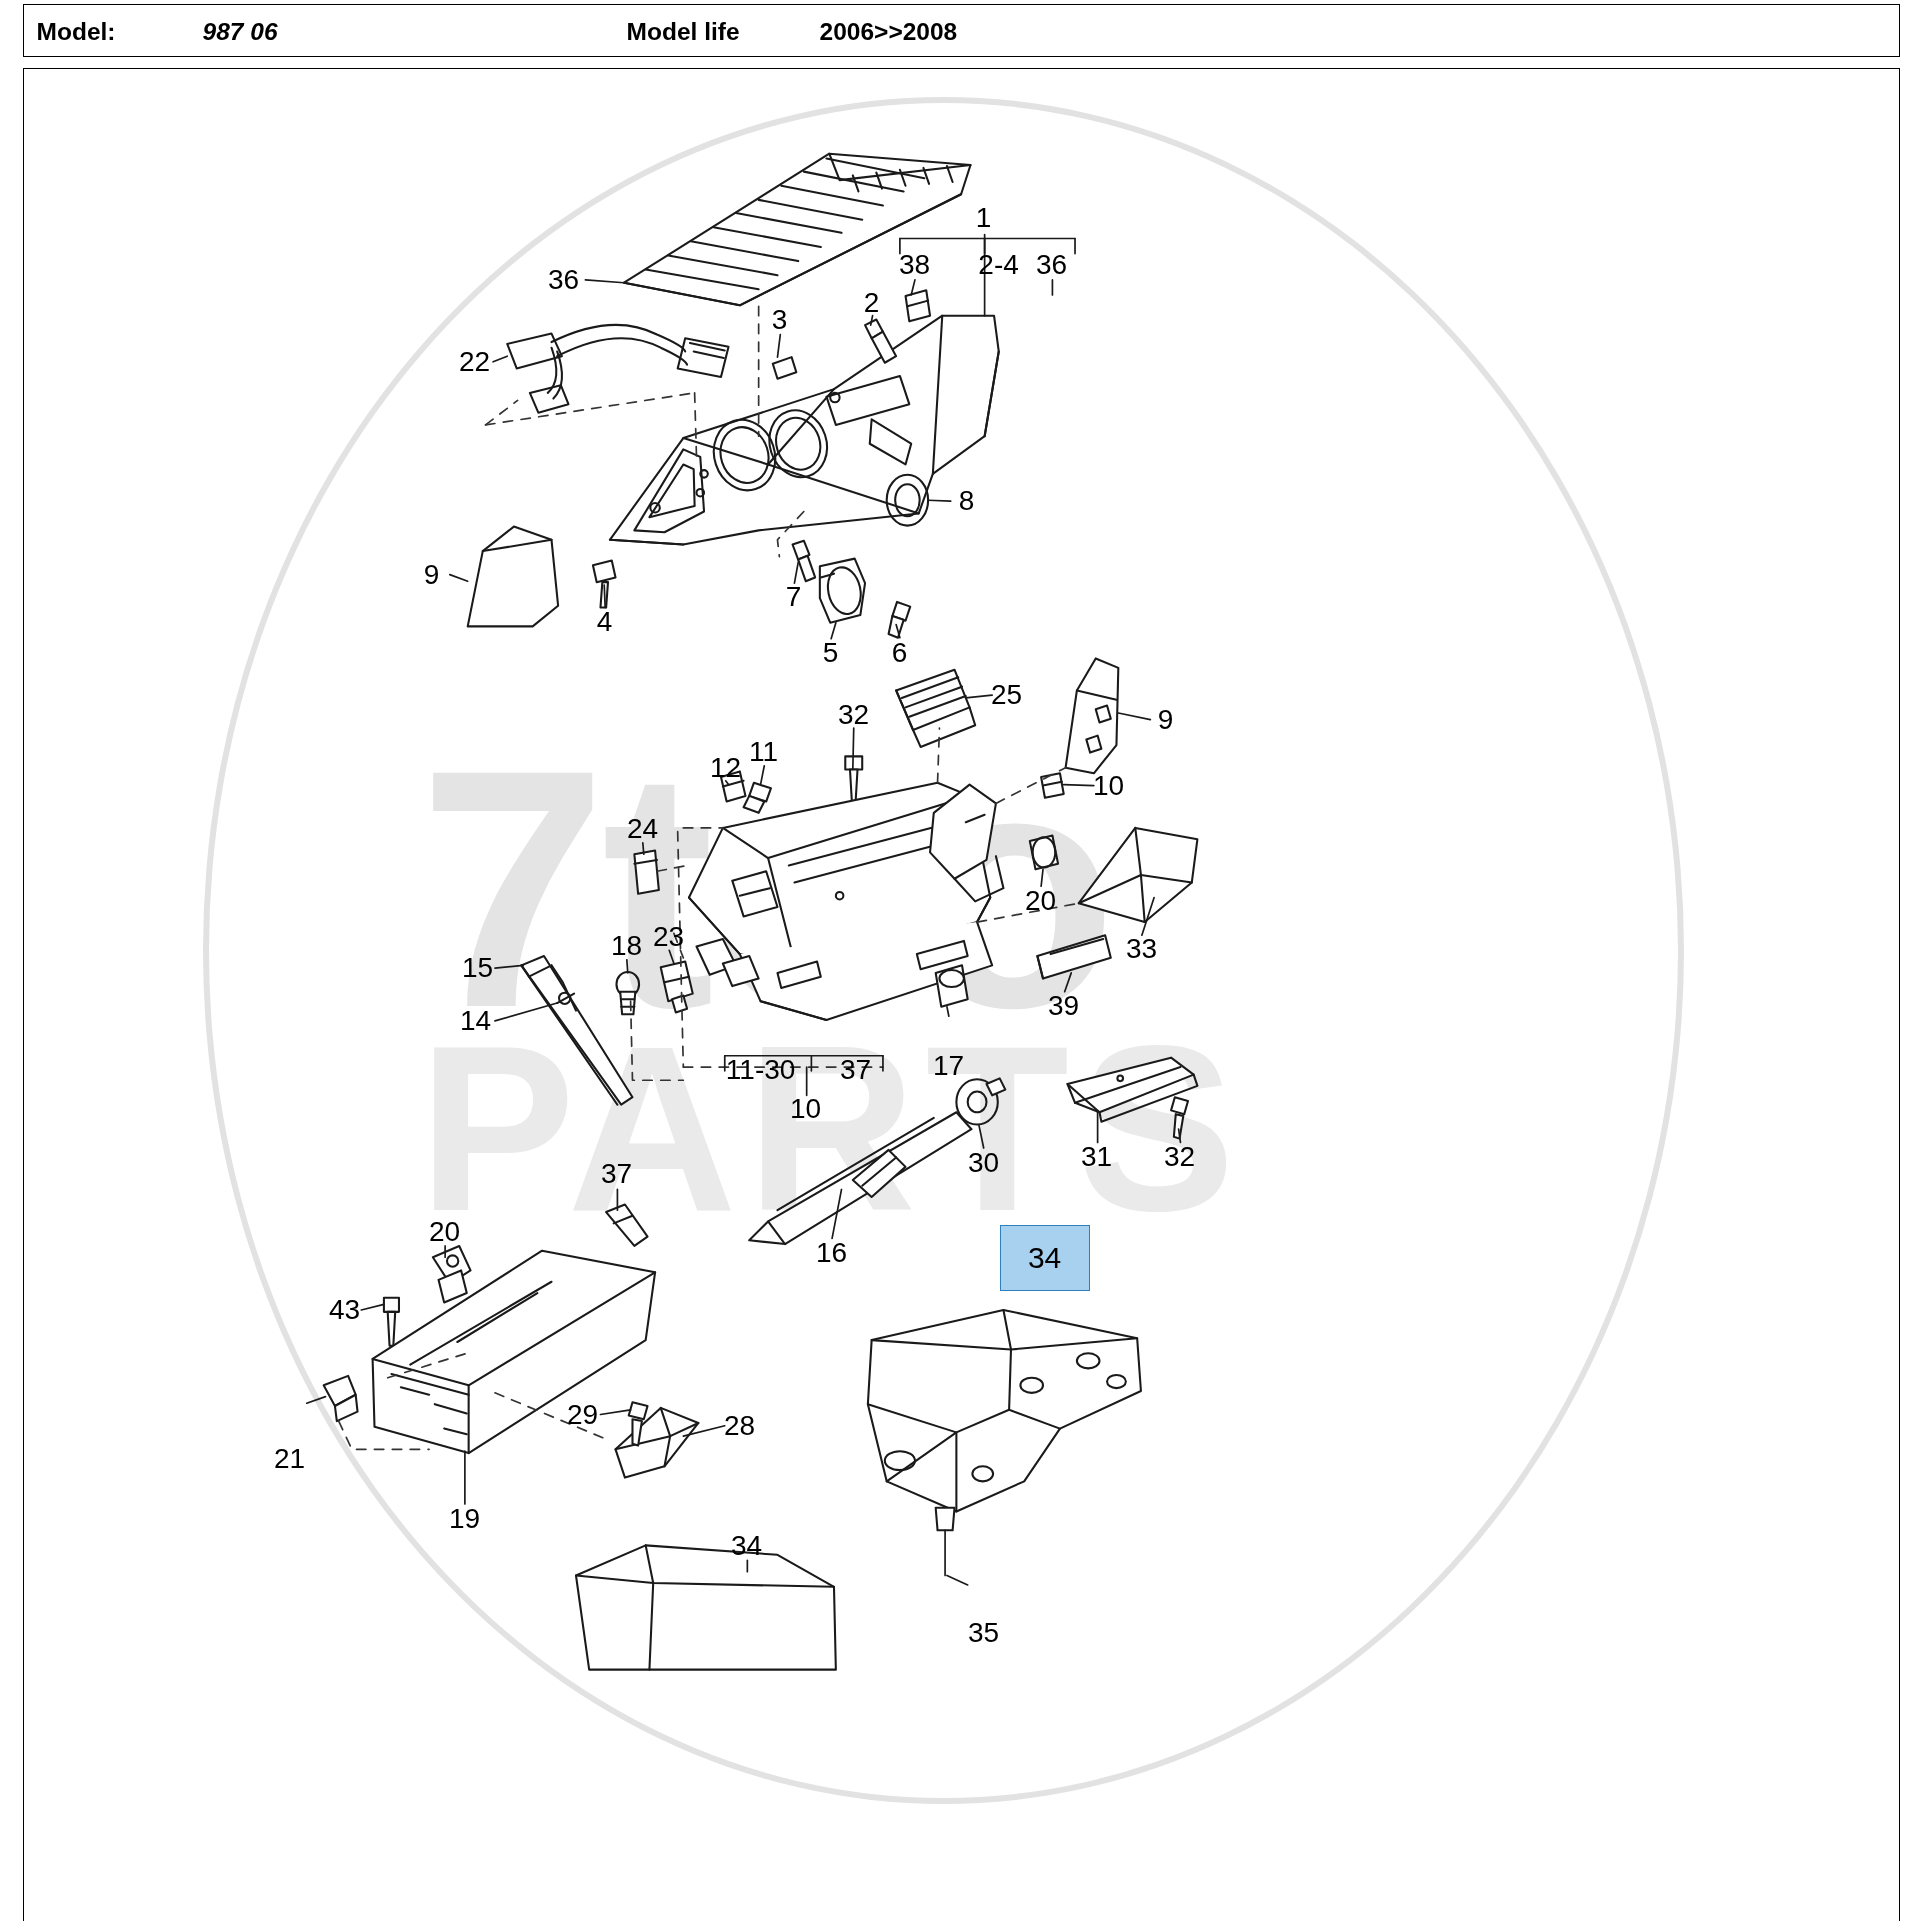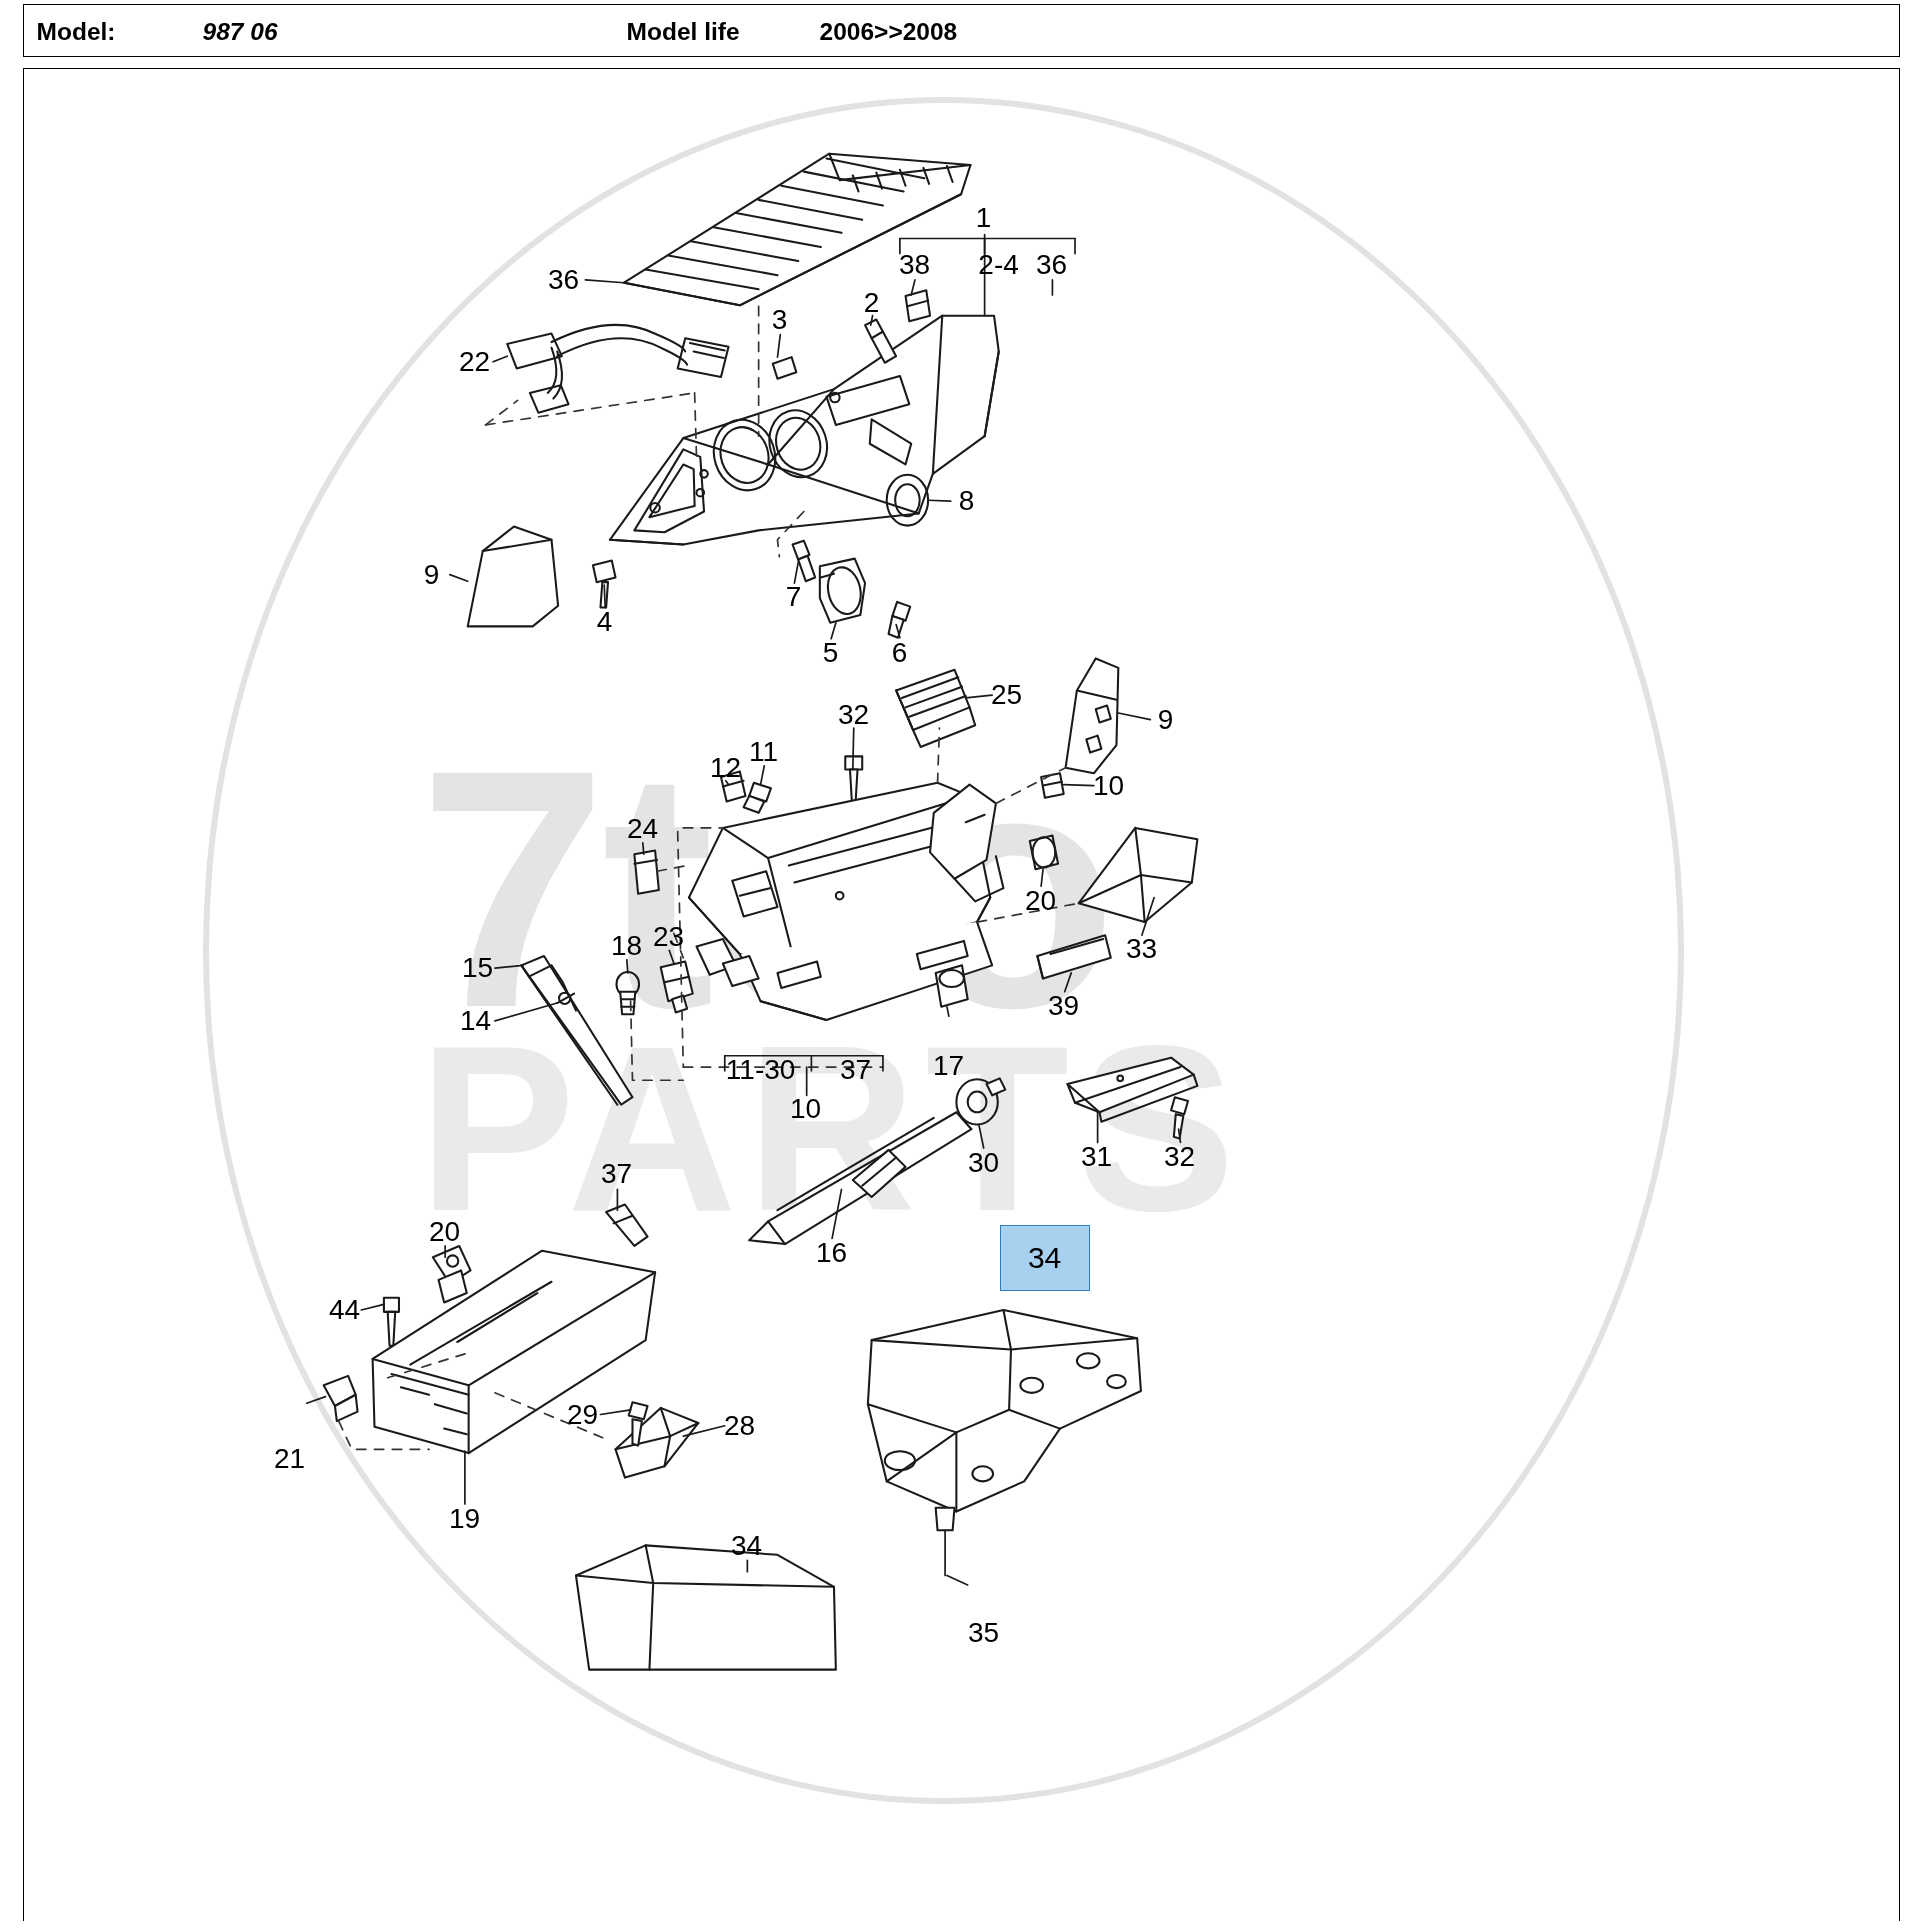--- a/index.html
+++ b/index.html
@@ -561,21 +561,21 @@
       <span class="callout" style="left:925px;top:997px">17</span>
       <span class="callout" style="left:737px;top:1001px">11-30</span>
       <span class="callout" style="left:832px;top:1001px">37</span>
       <span class="callout" style="left:782px;top:1040px">10</span>
       <span class="callout" style="left:960px;top:1094px">30</span>
       <span class="callout" style="left:1073px;top:1088px">31</span>
       <span class="callout" style="left:1156px;top:1088px">32</span>
       <span class="callout" style="left:593px;top:1105px">37</span>
       <span class="callout" style="left:421px;top:1163px">20</span>
       <span class="callout" style="left:808px;top:1184px">16</span>
-      <span class="callout" style="left:321px;top:1241px">44</span>
+      <span class="callout" style="left:321px;top:1241px">43</span>
       <span class="callout" style="left:266px;top:1390px">21</span>
       <span class="callout" style="left:559px;top:1346px">29</span>
       <span class="callout" style="left:716px;top:1357px">28</span>
       <span class="callout" style="left:441px;top:1450px">19</span>
       <span class="callout" style="left:723px;top:1477px">34</span>
       <span class="callout" style="left:960px;top:1564px">35</span>
     </div>
 
     <div class="highlight-box" style="left:976px;top:1156px;width:90px;height:66px;">
       <span class="hl-label">34</span>

